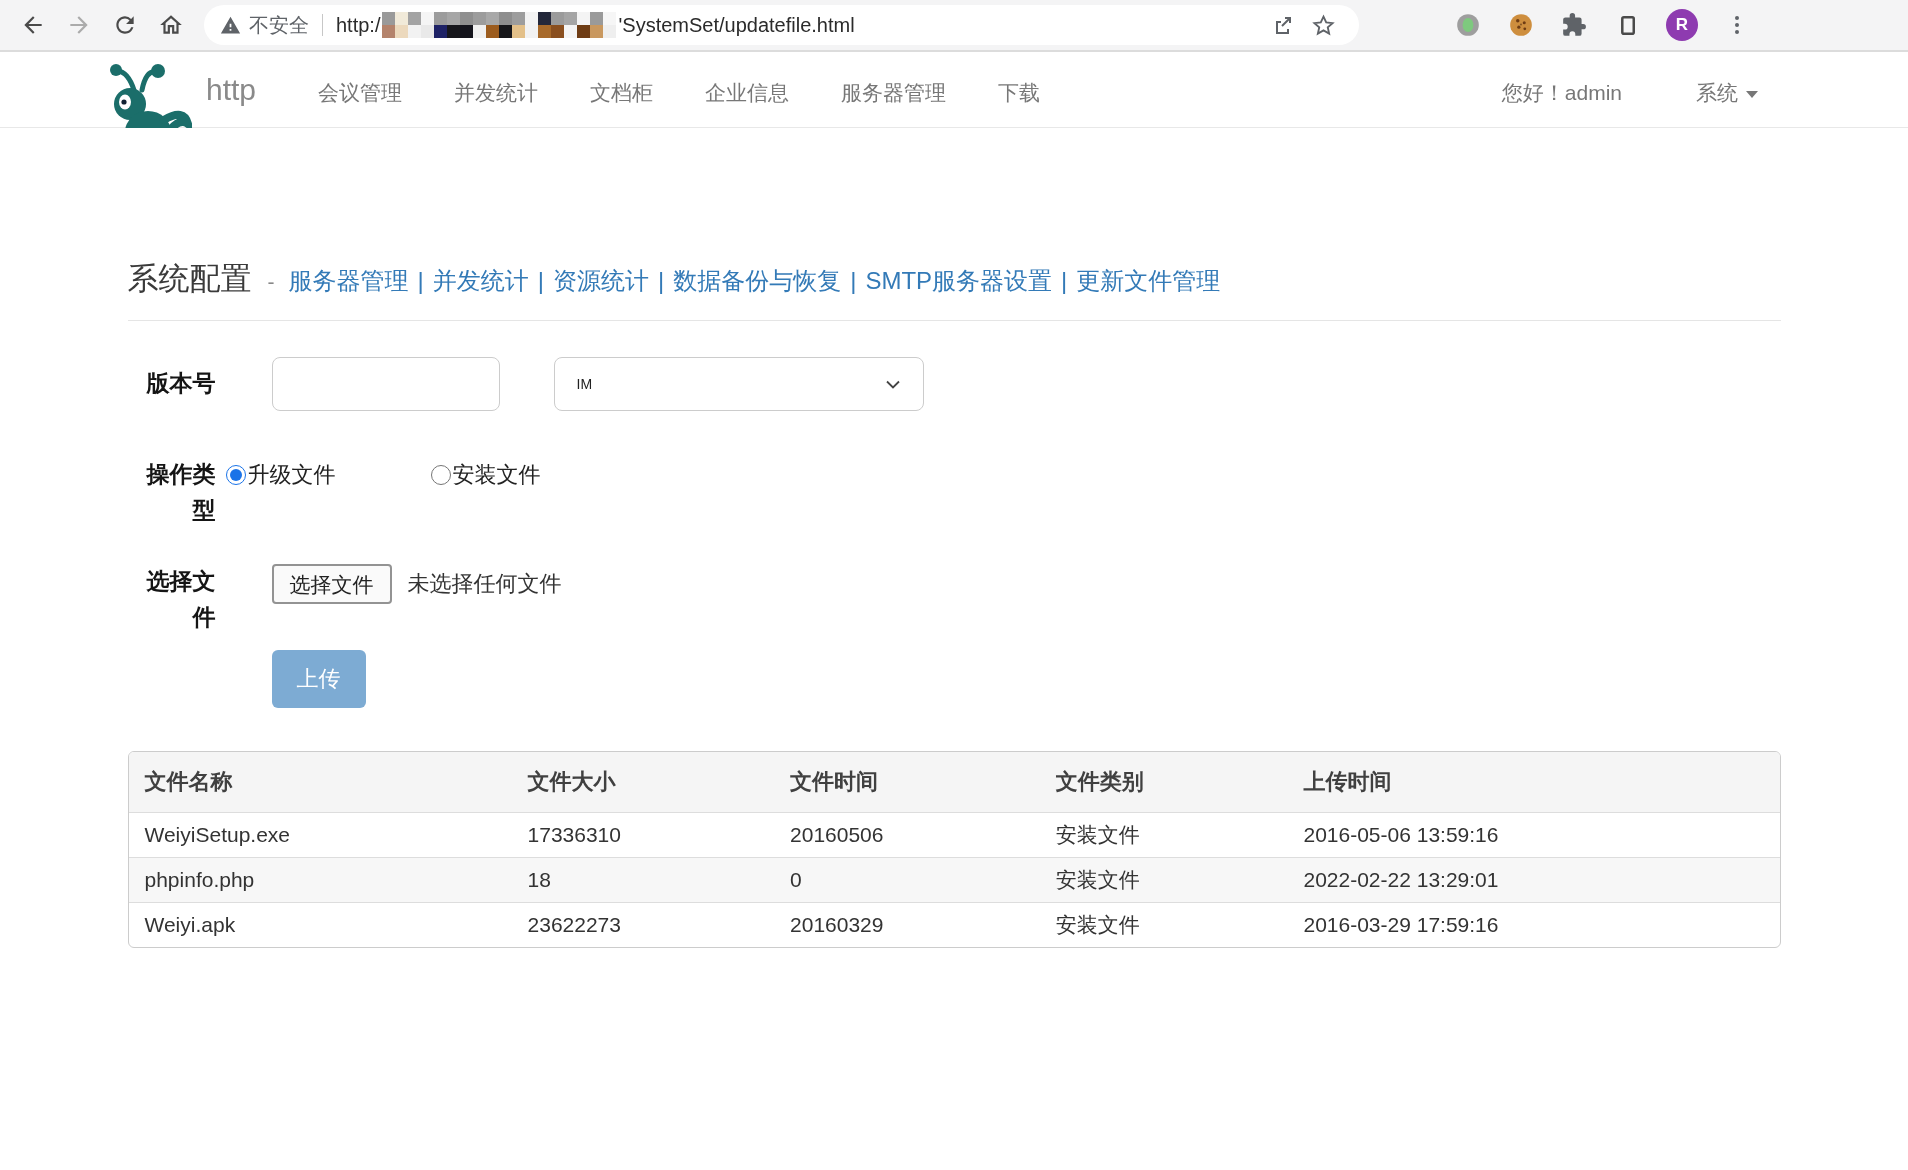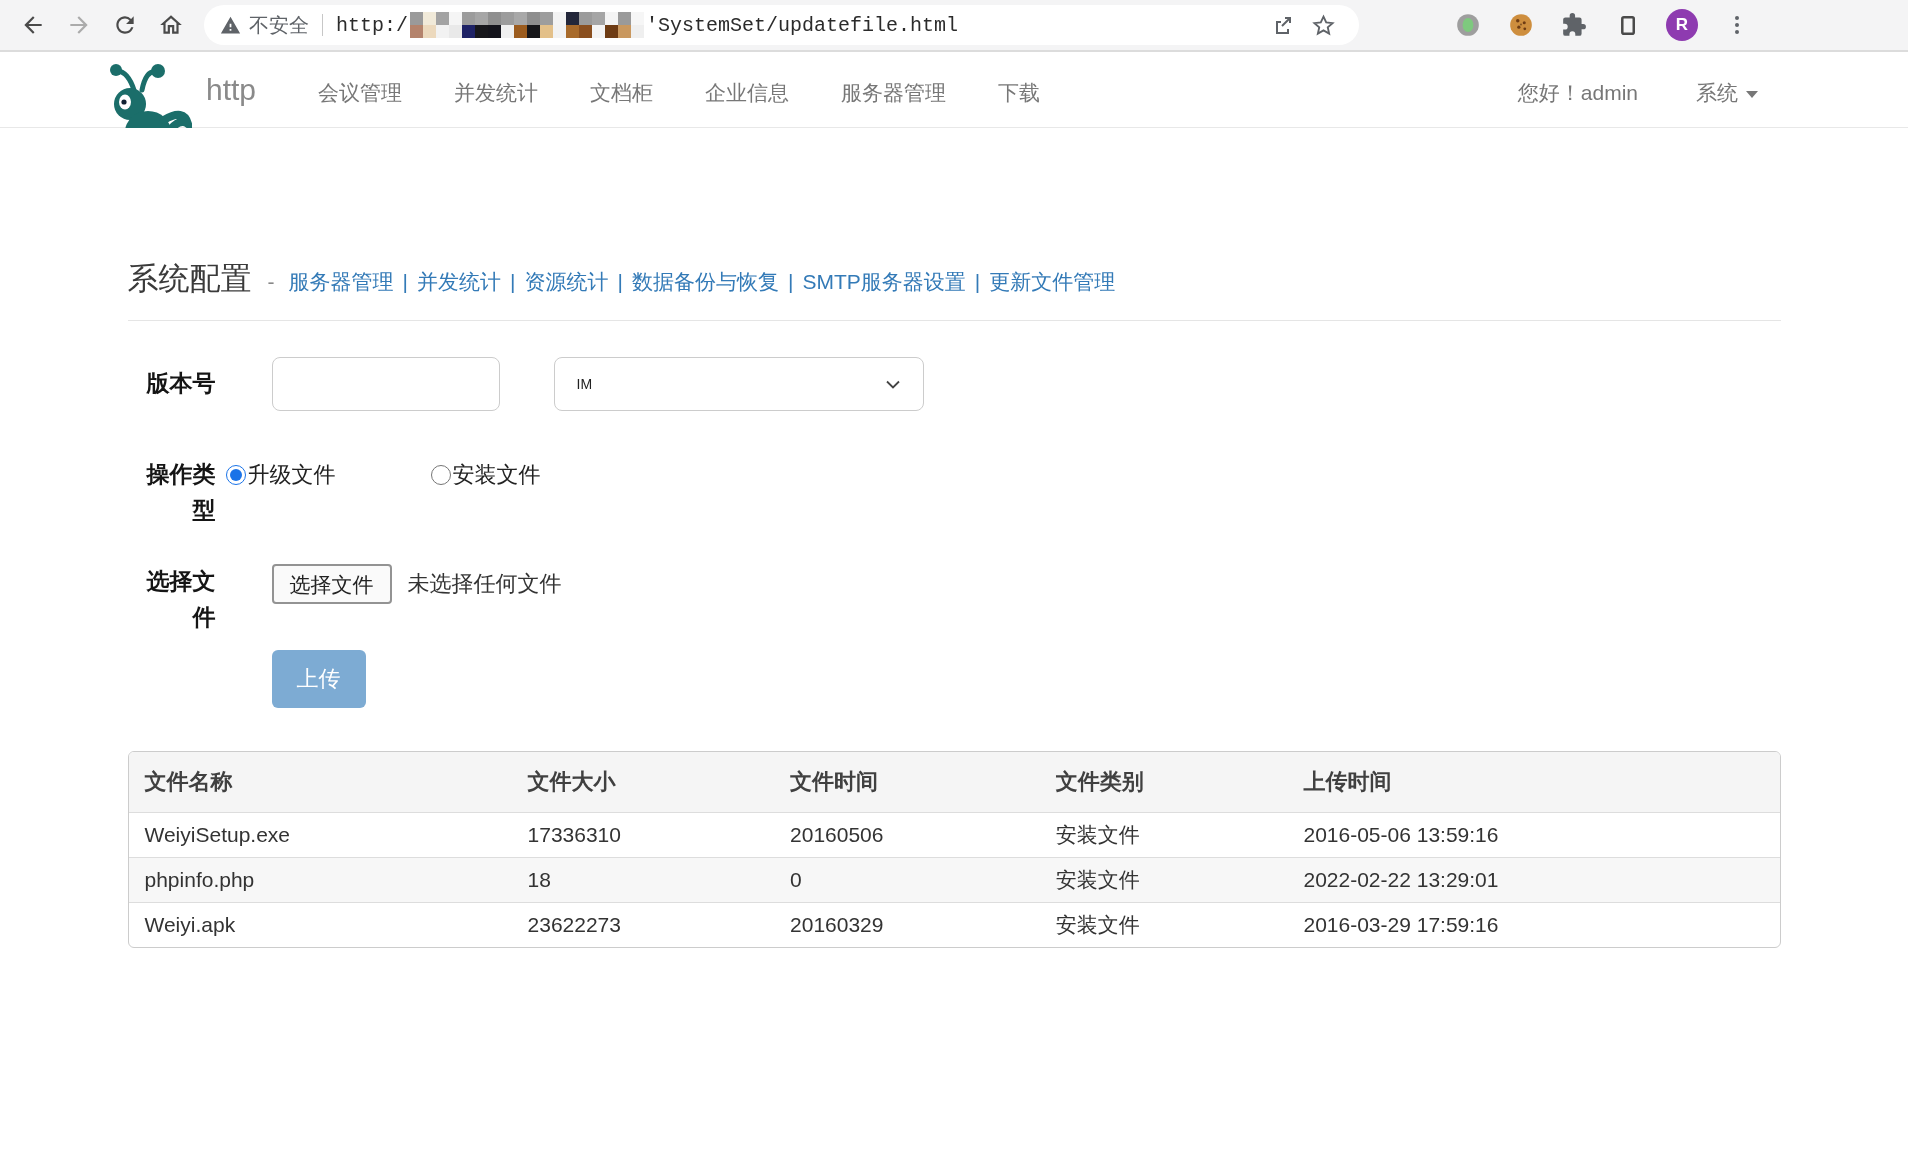--- a/index.html
+++ b/index.html
@@ -6,21 +6,21 @@
   html,body { width:1908px; height:1170px; overflow:hidden; background:#fff;
     font-family:"Liberation Sans","DejaVu Sans",sans-serif; }
 
   
   .toolbar { height:52px; background:#f4f4f5; border-bottom:2px solid #dcdcdc;
     display:flex; align-items:center; padding:0 10px; }
   .tbtn { width:46px; height:40px; display:flex; align-items:center; justify-content:center;
     border:none; background:transparent; cursor:pointer; }
   .tbtn svg { width:26px; height:26px; }
   .omnibox { margin-left:10px; flex:1; max-width:1155px; height:40px; background:#fff;
-    border-radius:20px; display:flex; align-items:center; padding:0 16px;font-family:Liberation Mono, monospace; }
+    border-radius:20px; display:flex; align-items:center; padding:0 16px; }
   .sec-label { font-size:20px; color:#5f6368; margin-left:8px; }
   .om-div { width:1px; height:22px; background:#c7c7c7; margin:0 13px; }
   .url { font-size:20px; color:#2b2b2b; display:flex; align-items:center; white-space:nowrap; }
   .mosaic { display:inline-grid; grid-template-rows:repeat(2,13px); grid-auto-flow:column;
     grid-auto-columns:13px; margin:0 2px; vertical-align:middle; }
   .om-spacer { flex:1; }
   .om-icon { width:40px; height:36px; display:flex; align-items:center; justify-content:center;
     background:transparent; border:none; cursor:pointer; }
   .ext-cluster { display:flex; align-items:center; gap:25px; margin-left:95px; padding-right:12px; }
   .ext-icon { width:28px; height:28px; display:flex; align-items:center; justify-content:center;
@@ -29,32 +29,32 @@
     font-size:17px; font-weight:bold; display:flex; align-items:center; justify-content:center; }
 
   
   .site-header { height:76px; background:#fff; border-bottom:1px solid #e8e8e8;
     display:flex; align-items:center; padding:0 150px 0 88px; }
   .logo-box { width:104px; height:76px; overflow:hidden; position:relative; flex:0 0 auto; }
   .logo-box svg { position:absolute; top:6px; left:0; }
   .brand { font-size:30px; color:#8a8a8a; margin-left:14px; }
   .main-nav { display:flex; gap:52px; margin-left:62px; margin-top:6px; }
   .nav-item { font-size:21px; color:#777; cursor:pointer; }
-  .header-right { margin-left:auto; display:flex; align-items:center; gap:58px; margin-top:6px; }
+  .header-right { margin-left:auto; display:flex; align-items:center; gap:74px; margin-top:6px; }
   .greeting { font-size:21px; color:#777; }
   .sys-menu { font-size:21px; color:#777; display:flex; align-items:center; gap:8px; cursor:pointer; }
   .caret { width:0; height:0; border-left:6px solid transparent; border-right:6px solid transparent;
     border-top:7px solid #777; margin-top:3px; }
 
   
   .content { width:1653px; margin:0 auto; }
   .page-head { margin-top:130px; display:flex; align-items:baseline; }
   .page-title { font-size:31px; color:#3a3a3a; font-weight:500; }
   .title-sep { font-size:21px; color:#888; margin:0 14px 0 16px; }
-  .subnav { font-size:21px; }
+  .subnav { font-size:24px; }
   .plink { color:var(--link,#337ab7); text-decoration:none; cursor:pointer; }
   .lsep { color:var(--link,#337ab7); margin:0 9px; }
   hr.rule { border:none; border-top:1px solid #e5e5e5; margin-top:20px; }
 
   .form { margin-top:36px; }
   .frow { display:flex; align-items:flex-start; margin-bottom:46px; }
   .frow.center { align-items:center; }
   .flabel { flex:0 0 78px; margin-left:10px; text-align:right; font-weight:bold;
     font-size:23px; color:#151515; line-height:1.55; }
   .fctrl { margin-left:56px; display:flex; align-items:center; }

